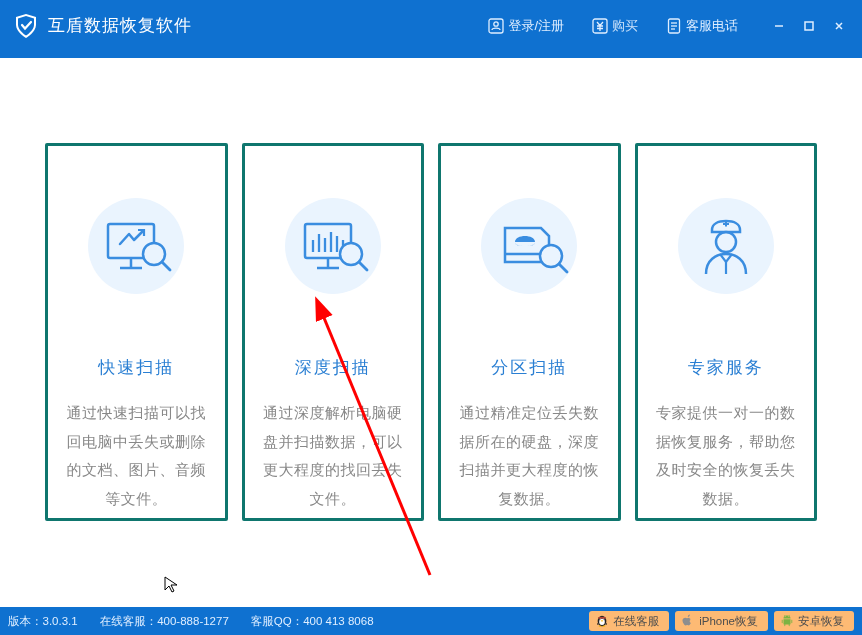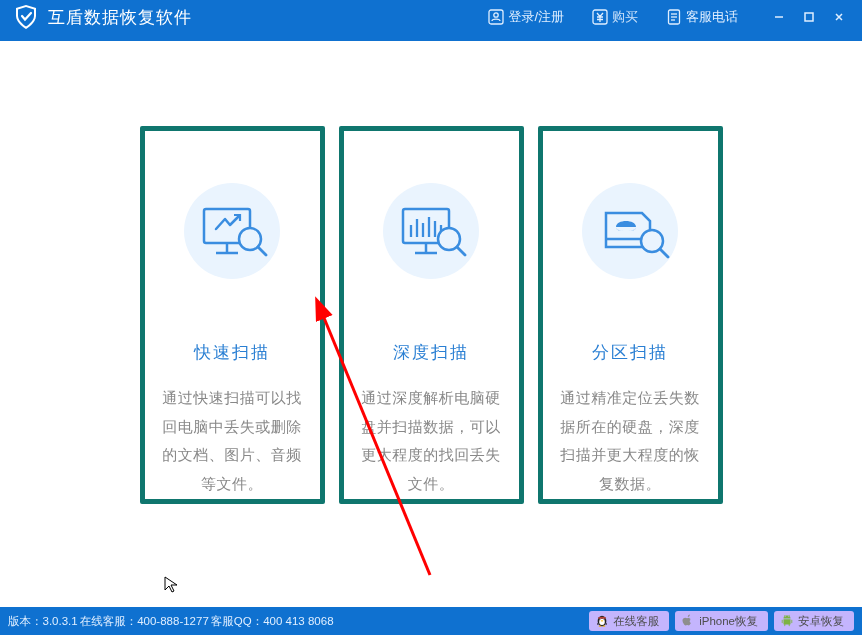--- a/index.html
+++ b/index.html
@@ -6,21 +6,21 @@
     body {
       font-family: "Microsoft YaHei", sans-serif;
       width: 862px;
       height: 635px;
       background: #fff;
       overflow: hidden;
       position: relative;
     }
     .header {
       background: #0f71d0;
-      height: 41px;
+      height: 58px;
       display: flex;
       align-items: center;
       padding: 0 0 7px 12px;
       color: #fff;
       position: relative;
     }
     .logo {
       display: flex;
       align-items: center;
       gap: 8px;
@@ -72,21 +72,21 @@
     .main {
       background: #fff;
       padding: 85px 45px 0 45px;
       display: flex;
       gap: 14px;
       justify-content: center;
     }
     .card {
       width: 185px;
       height: 378px;
-      border: 5px solid #0f766e;
+      border: 3px solid #0f766e;
       border-radius: 2px;
       display: flex;
       flex-direction: column;
       align-items: center;
       padding: 50px 14px 0 14px;
       cursor: pointer;
       background: #fff;
     }
     .card-icon {
       width: 100px;
@@ -127,28 +127,28 @@
       left: 0;
       right: 0;
       height: 28px;
       background: #0f71d0;
       display: flex;
       align-items: center;
       padding: 0 8px;
       color: #dfeeff;
       font-size: 11.5px;
     }
-    .footer-info { display: flex; gap: 2px; }
+    .footer-info { display: flex; gap: 22px; }
     .footer-buttons {
       margin-left: auto;
       display: flex;
       gap: 6px;
     }
     .ft-btn {
-      background: #c4b5fd;
+      background: #fdba74;
       color: #4e4e4e;
       border-radius: 3px;
       padding: 2px 10px 2px 6px;
       font-size: 11.5px;
       display: flex;
       align-items: center;
       gap: 4px;
       cursor: pointer;
       height: 20px;
     }
@@ -261,20 +261,36 @@
         <line x1="26" y1="58" x2="70" y2="58" stroke="#3a8de0" stroke-width="2.5"></line>
         <path d="M36 46 C36 42 41 40 46 40 C51 40 56 42 56 46 C56 49 53 50 46 50 C39 50 36 49 36 46 Z M36 46 C36 48 38 50 46 50 C54 50 56 48 56 46" fill="#3a8de0"></path>
         <circle cx="72" cy="60" r="11" fill="#eaf4fe" stroke="#3a8de0" stroke-width="2.5"></circle>
         <line x1="80" y1="68" x2="88" y2="76" stroke="#3a8de0" stroke-width="2.8" stroke-linecap="round"></line>
       </svg>
     </div>
     <div class="card-title">分区扫描</div>
     <div class="card-desc">通过精准定位丢失数据所在的硬盘，深度扫描并更大程度的恢复数据。</div>
   </div>
 
+  <div class="card">
+    <div class="card-icon">
+      <svg width="100" height="100" viewBox="0 0 100 100">
+        <circle cx="50" cy="50" r="48" fill="#eaf4fe"></circle>
+        <path d="M36 34 C36 28 42 25 50 25 C58 25 64 28 64 34 L64 36 L36 36 Z" fill="none" stroke="#3a8de0" stroke-width="2.5"></path>
+        <line x1="47" y1="28" x2="53" y2="28" stroke="#3a8de0" stroke-width="2"></line>
+        <line x1="50" y1="25.5" x2="50" y2="30.5" stroke="#3a8de0" stroke-width="2"></line>
+        <circle cx="50" cy="46" r="10" fill="none" stroke="#3a8de0" stroke-width="2.5"></circle>
+        <path d="M30 78 C30 64 40 58 50 58 C60 58 70 64 70 78" fill="none" stroke="#3a8de0" stroke-width="2.5"></path>
+        <path d="M44 58 L50 66 L56 58" fill="none" stroke="#3a8de0" stroke-width="2.2"></path>
+        <line x1="50" y1="66" x2="50" y2="78" stroke="#3a8de0" stroke-width="2.2"></line>
+      </svg>
+    </div>
+    <div class="card-title">专家服务</div>
+    <div class="card-desc">专家提供一对一的数据恢复服务，帮助您及时安全的恢复丢失数据。</div>
+  </div>
 
 </div>
 
 <svg class="arrow-annotation" width="130" height="290" viewBox="0 0 130 290">
   <defs>
     <marker id="ah" markerWidth="10" markerHeight="10" refX="2" refY="3" orient="auto">
       <path d="M0,0 L0,6 L8,3 z" fill="#ff0000"></path>
     </marker>
   </defs>
   <line x1="120" y1="280" x2="12" y2="18" stroke="#ff0000" stroke-width="3" marker-end="url(#ah)"></line>

